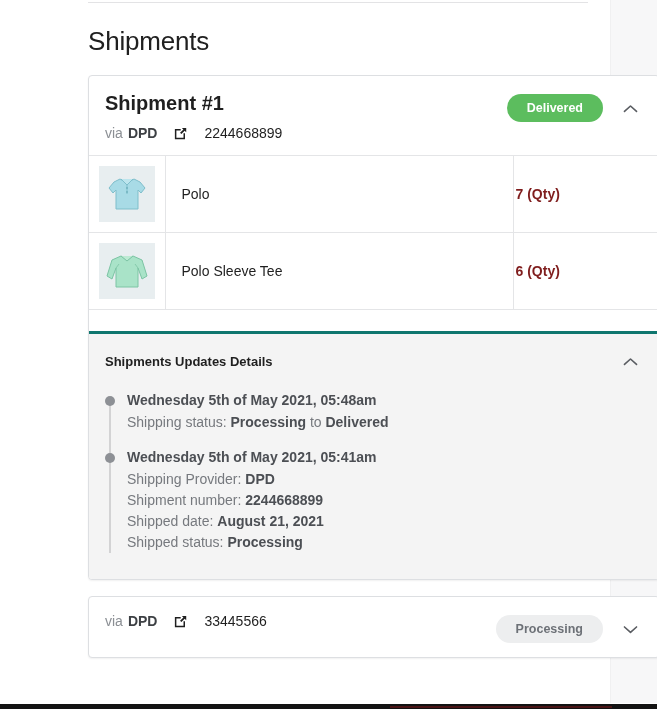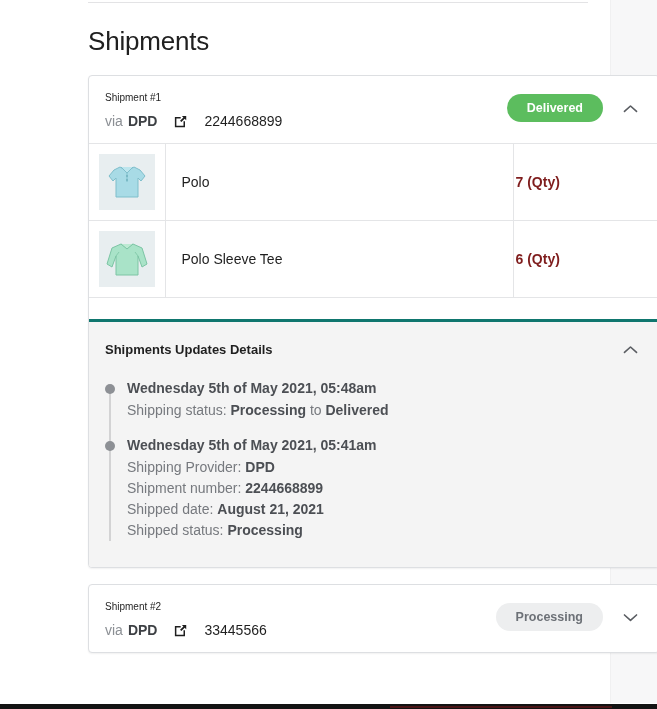--- a/index.html
+++ b/index.html
@@ -58,22 +58,22 @@
     margin-bottom: 16px;
     overflow: hidden;
   }
   .card-head {
     display: flex;
     align-items: flex-start;
     padding: 16px 16px 14px 16px;
   }
   .card-head-left { flex: 1 1 auto; }
   .shipment-title {
-    font-size: 10px;
-    font-weight: 400;
+    font-size: 20px;
+    font-weight: 700;
     color: #1f1f1f;
     margin-bottom: 10px;
   }
   .via-row {
     display: flex;
     align-items: center;
     font-size: 14px;
     color: #1f1f1f;
   }
   .via-word { color: #8b8f94; margin-right: 5px; }
@@ -297,21 +297,20 @@
               <b>Processing</b>
             </div>
           </div>
         </div>
       </div>
     </div>
 
     <div class="card">
       <div class="card-head">
         <div class="card-head-left">
-          <div class="shipment-title">Shipment #2</div>
           <div class="via-row">
             <span class="via-word">via</span>
             <span class="carrier">DPD</span>
             <span class="ext-link-icon">
               <svg width="15" height="15" viewBox="0 0 16 16" aria-hidden="true">
                 <path d="M2 3.2h6.2v1.6H3.6v7.6h7.6V7.8h1.6V14H2V3.2z" fill="#1f1f1f"></path>
                 <path d="M9.5 2h4.6v4.6l-1.6-1.6-3.6 3.6-1.4-1.4 3.6-3.6L9.5 2z" fill="#1f1f1f"></path>
               </svg>
             </span>
             <span class="tracking-no">33445566</span>

